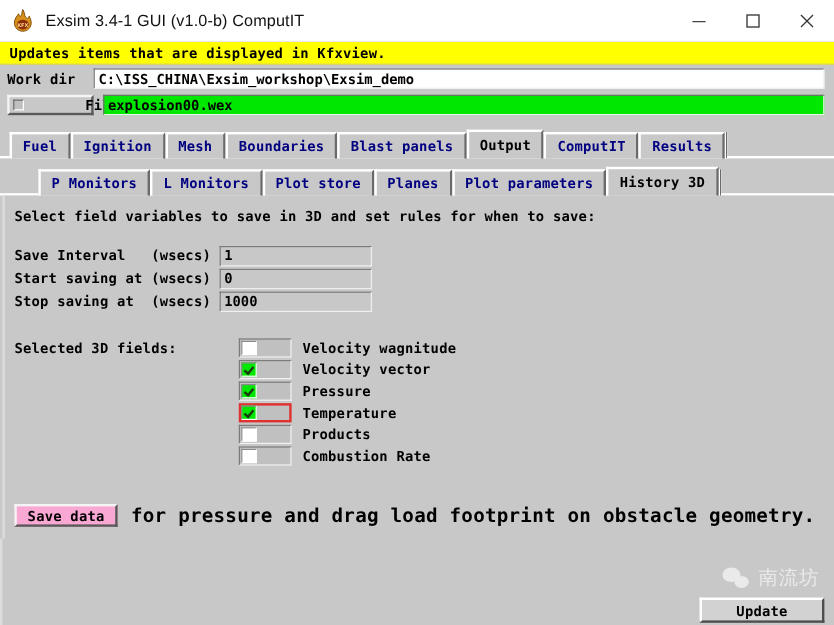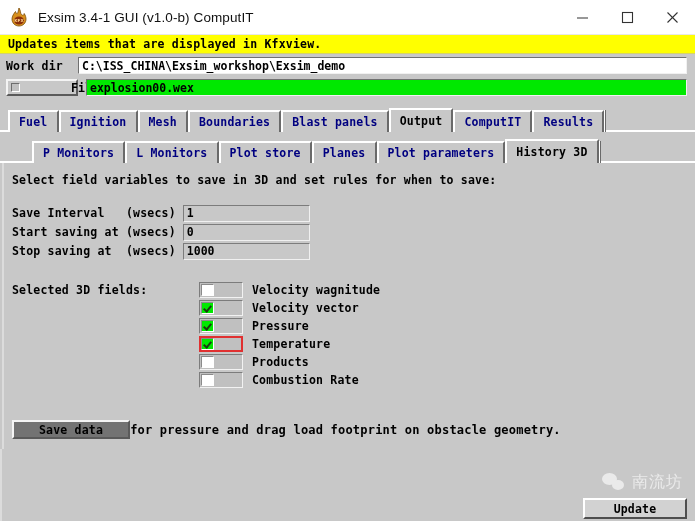--- a/index.html
+++ b/index.html
@@ -361,40 +361,40 @@
 
   
   .saverow {
     margin-top: 31px;
     padding-left: 8px;
     display: flex;
     align-items: center;
   }
   .save-btn {
     height: 19px;
-    padding: 0 25px;
-    background: #737373;
+    padding: 0 9px;
+    background: #f9a8d4;
     border-top: 2px solid #f4f4f4;
     border-left: 2px solid #f4f4f4;
     border-right: 2px solid #5a5a5a;
     border-bottom: 2px solid #5a5a5a;
     box-sizing: border-box;
     font-size: 11.5px;
     font-weight: bold;
     color: #000;
     display: flex;
     align-items: center;
     letter-spacing: 0.2px;
     white-space: nowrap;
   }
   .save-note {
-    font-size: 12px;
-    font-weight: bold;
-    color: #000;
-    margin-left: 0;
+    font-size: 16px;
+    font-weight: bold;
+    color: #000;
+    margin-left: 11px;
     letter-spacing: 0.2px;
     white-space: nowrap;
   }
 
   
   .footer {
     position: absolute;
     left: 0; right: 0; bottom: 0;
     height: 72px;
     background: #c8c8c8;

